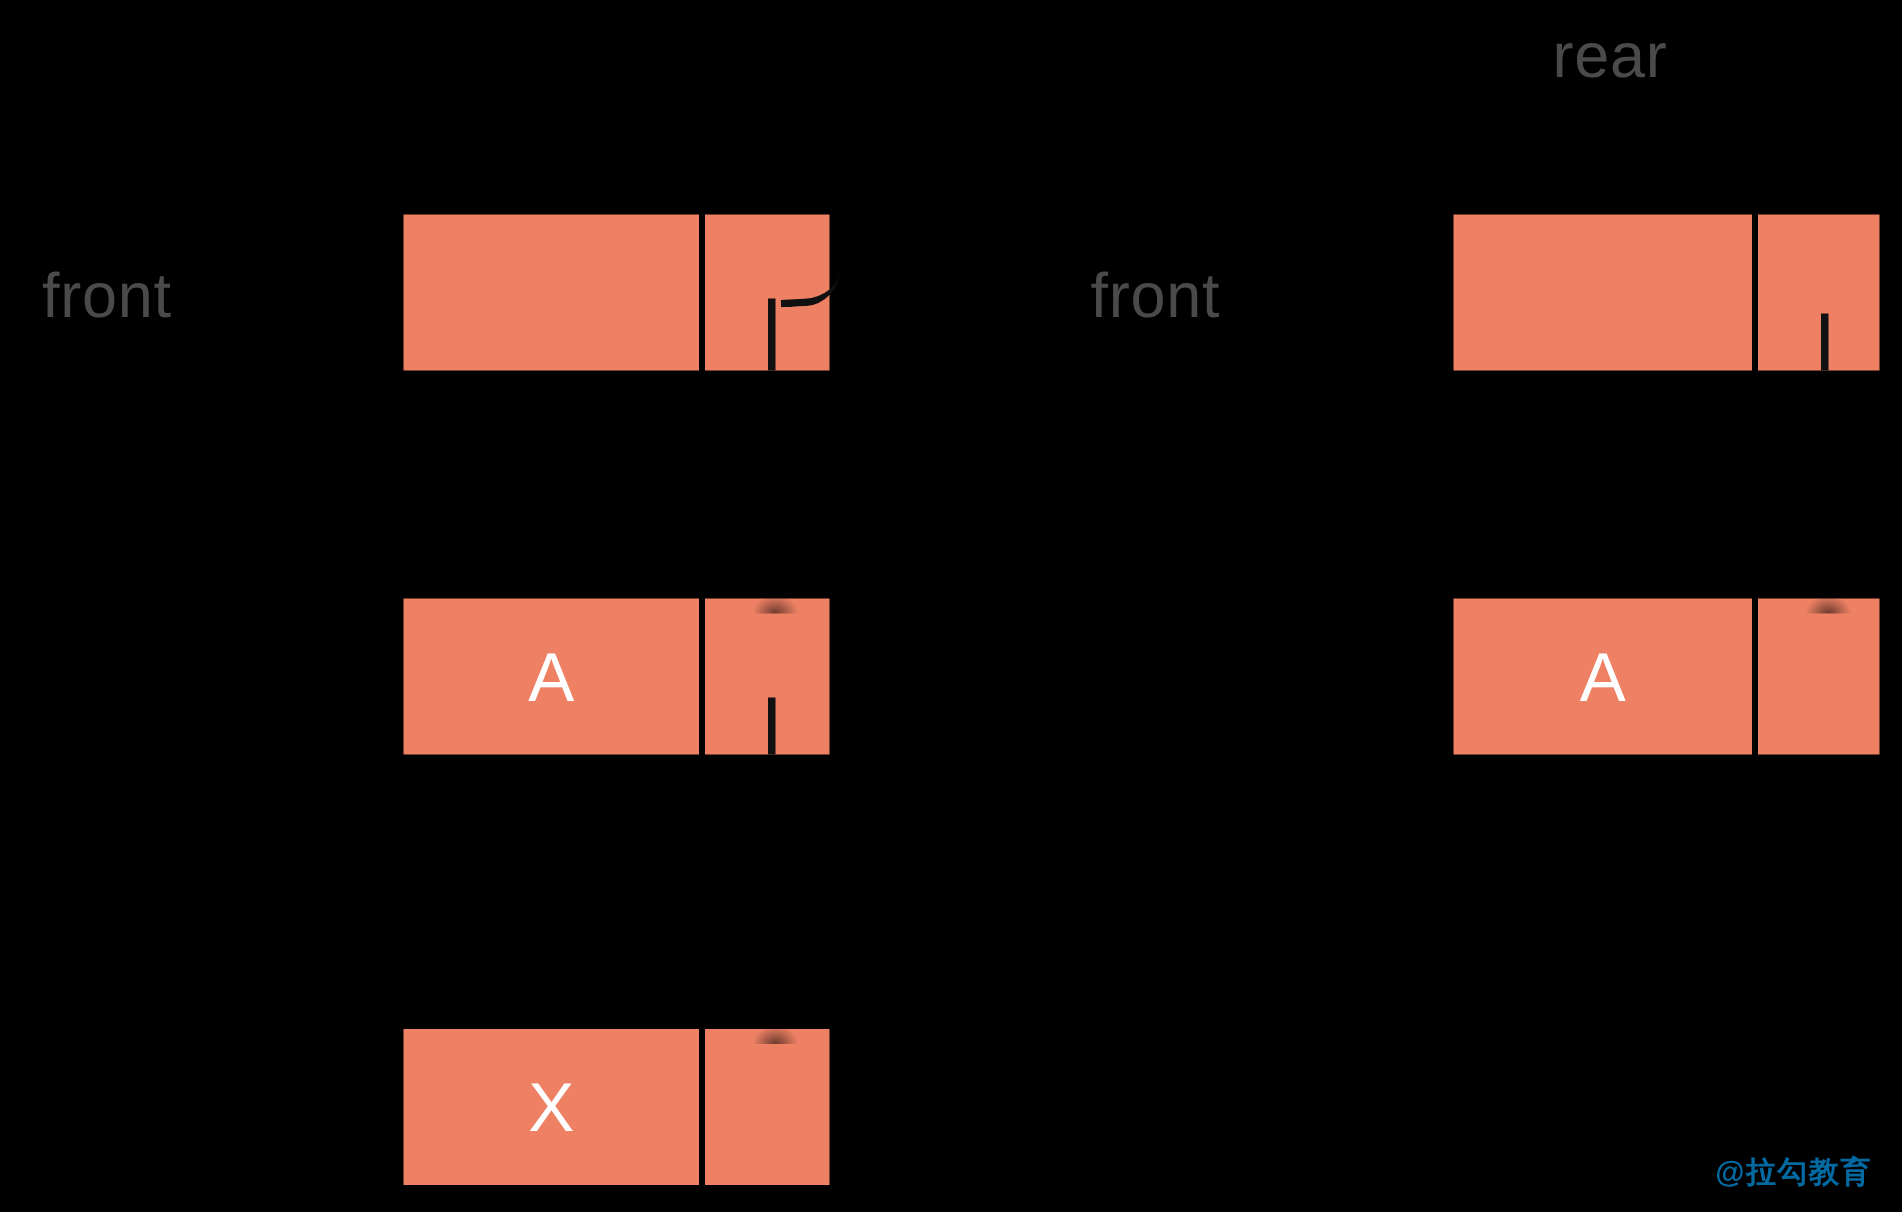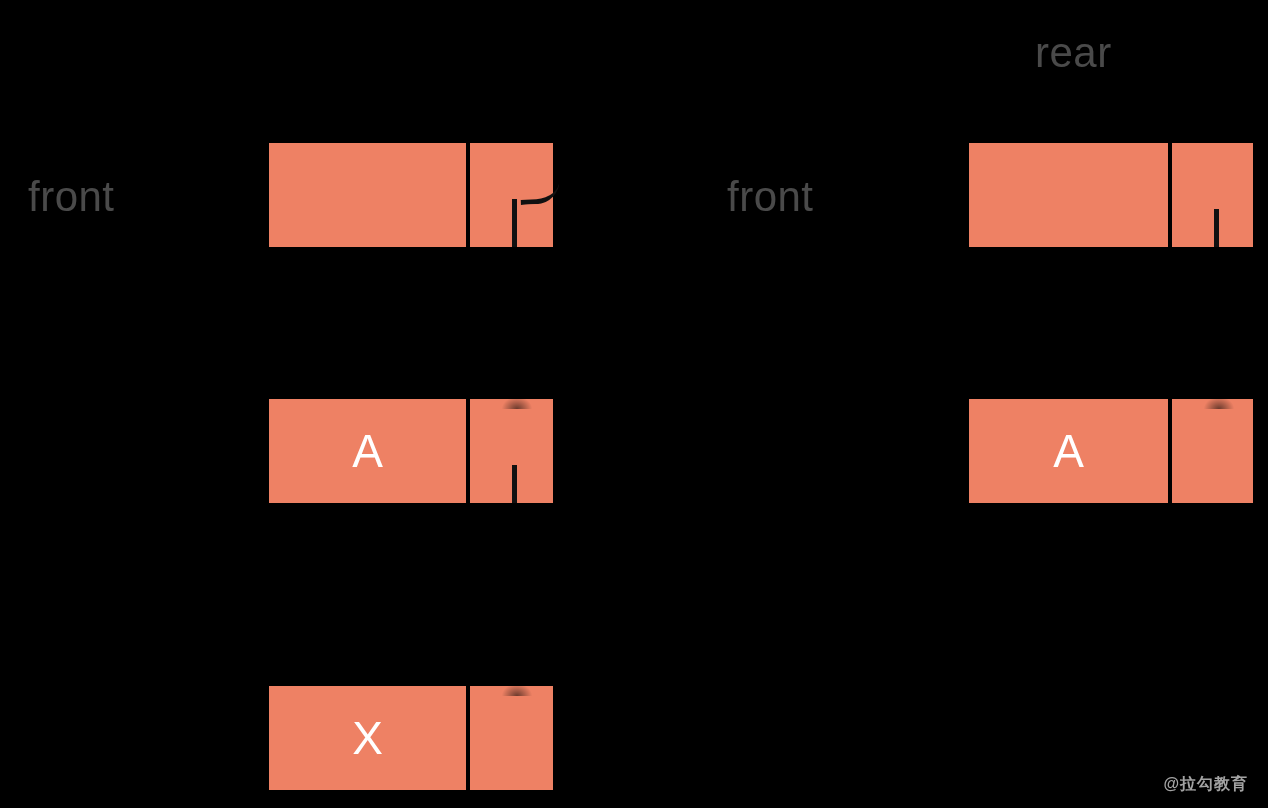--- a/index.html
+++ b/index.html
@@ -25,21 +25,21 @@
     color: #4a4a4a;
     font-size: 42px;
     font-weight: 400;
     line-height: 1;
     white-space: nowrap;
     letter-spacing: 0.5px;
     user-select: none;
   }
   .label-front-left  { left: 28px;   top: 176px; }
   .label-front-mid   { left: 727px;  top: 176px; }
-  .label-rear        { left: 1035px; top: 32px;  }
+  .label-rear        { left: 1035px; top: 16px;  }
 
   
   .node {
     position: absolute;
     height: 104px;
     display: flex;
     align-items: stretch;
   }
   .node .cell {
     position: relative;
@@ -107,22 +107,22 @@
     height: 12px;
     background: radial-gradient(ellipse at 50% 100%, rgba(0,0,0,0.55) 0%, rgba(0,0,0,0) 72%);
     pointer-events: none;
   }
 
   
   .watermark {
     position: absolute;
     right: 20px;
     bottom: 16px;
-    color: #a3a3a3;
-    font-size: 16px;
+    color: #0369a1;
+    font-size: 20px;
     font-weight: 700;
     line-height: 1;
     letter-spacing: 1px;
     user-select: none;
     margin-left: 20px;
   }
 </style>
 </head>
 <body>
 

